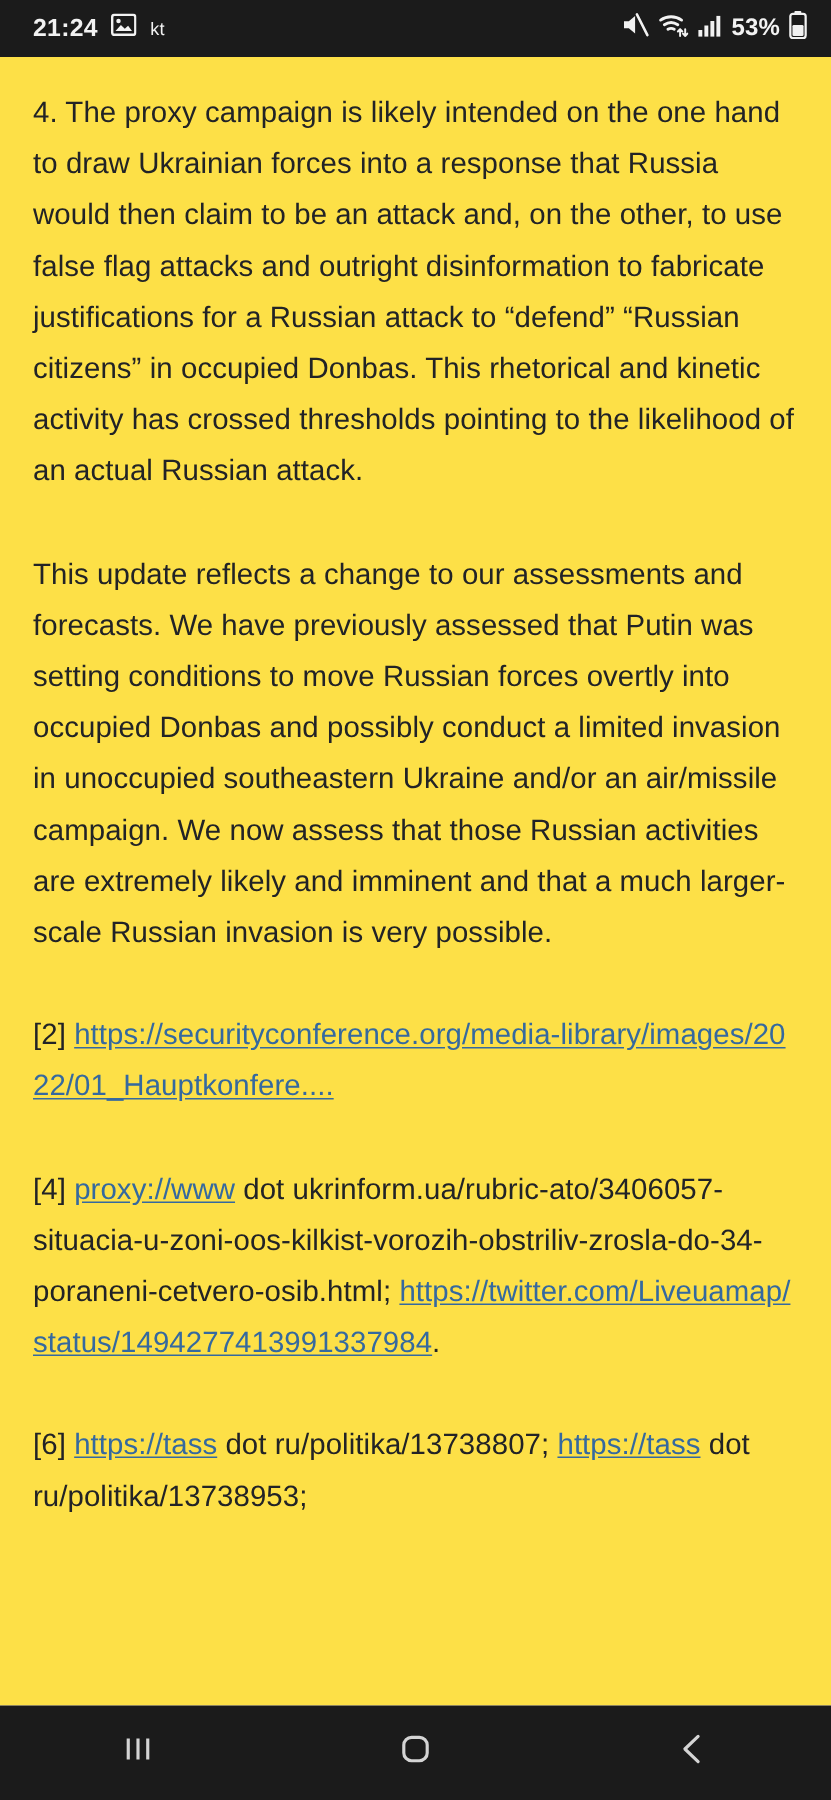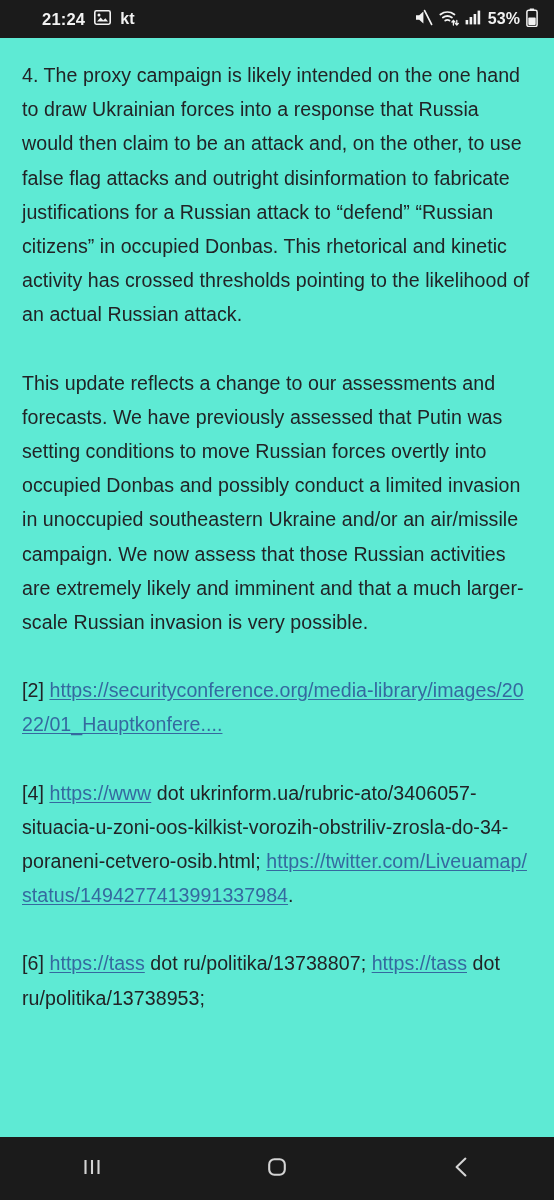--- a/index.html
+++ b/index.html
@@ -15,32 +15,32 @@
   #status-bar {
     position:absolute; top:0; left:0;
     width:554px; height:38px;
     background:#1b1b1b;
     display:flex; align-items:center;
     justify-content:space-between;
     padding:0 16px 0 22px;
     color:#f2f2f2;
   }
   .sb-left, .sb-right { display:flex; align-items:center; }
-  .sb-left { gap:9px;margin-left:20px; }
+  .sb-left { gap:9px; }
   .sb-right { gap:6px; }
   #clock { font-size:16.5px; font-weight:700; letter-spacing:.2px; }
-  #carrier-label { font-size:16px; font-weight:700; letter-spacing:.2px;text-align:right; }
+  #carrier-label { font-size:12px; font-weight:400; letter-spacing:.2px;text-align:right; }
   #battery-percent { font-size:16px; font-weight:700; letter-spacing:.1px; }
   .sb-icon { display:block; }
 
   
   #article {
     position:absolute; top:38px; left:0;
     width:554px; height:1099px;
-    background:#5eead4;
+    background:#fde047;
     padding:20px 22px 0 22px;
     overflow:hidden;
   }
   .para {
     font-size:19.6px;
     line-height:34.2px;
     color:#222326;
     letter-spacing:.05px;
     margin-bottom:34px;
     word-wrap:break-word;
@@ -118,21 +118,21 @@
         <rect x="2.3" y="9.6" width="7.4" height="7.4" rx="0.9" fill="#f2f2f2"></rect>
       </svg>
     </span>
   </div>
 </div>
 
 <div id="article">
     <div class="para"><span>4. The proxy campaign is likely intended on the one hand to draw Ukrainian forces into a response that Russia would then claim to be an attack and, on the other, to use false flag attacks and outright disinformation to fabricate justifications for a Russian attack to “defend” “Russian citizens” in occupied Donbas. This rhetorical and kinetic activity has crossed thresholds pointing to the likelihood of an actual Russian attack.</span></div>
     <div class="para"><span>This update reflects a change to our assessments and forecasts. We have previously assessed that Putin was setting conditions to move Russian forces overtly into occupied Donbas and possibly conduct a limited invasion in unoccupied southeastern Ukraine and/or an air/missile campaign. We now assess that those Russian activities are extremely likely and imminent and that a much larger-scale Russian invasion is very possible.</span></div>
     <div class="para"><span>[2] </span><span class="lnk">https://securityconference.org/media-library/images/2022/01_Hauptkonfere....</span></div>
-    <div class="para"><span>[4] </span><span class="lnk">https://www</span><span> dot ukrinform.ua/rubric-ato/3406057-situacia-u-zoni-oos-kilkist-vorozih-obstriliv-zrosla-do-34-poraneni-cetvero-osib.html; </span><span class="lnk">https://twitter.com/Liveuamap/status/1494277413991337984</span><span>.</span></div>
+    <div class="para"><span>[4] </span><span class="lnk">proxy://www</span><span> dot ukrinform.ua/rubric-ato/3406057-situacia-u-zoni-oos-kilkist-vorozih-obstriliv-zrosla-do-34-poraneni-cetvero-osib.html; </span><span class="lnk">https://twitter.com/Liveuamap/status/1494277413991337984</span><span>.</span></div>
     <div class="para"><span>[6] </span><span class="lnk">https://tass</span><span> dot ru/politika/13738807; </span><span class="lnk">https://tass</span><span> dot ru/politika/13738953; </span></div>
   </div>
 
 <div id="nav-bar">
   <div class="nav-btn">
     <span>
       <svg width="26" height="26" viewBox="0 0 26 26">
         <line x1="6.5" y1="6" x2="6.5" y2="20" stroke="#d4d4d4" stroke-width="2.1" stroke-linecap="butt"></line>
         <line x1="13" y1="6" x2="13" y2="20" stroke="#d4d4d4" stroke-width="2.1" stroke-linecap="butt"></line>
         <line x1="19.5" y1="6" x2="19.5" y2="20" stroke="#d4d4d4" stroke-width="2.1" stroke-linecap="butt"></line>

